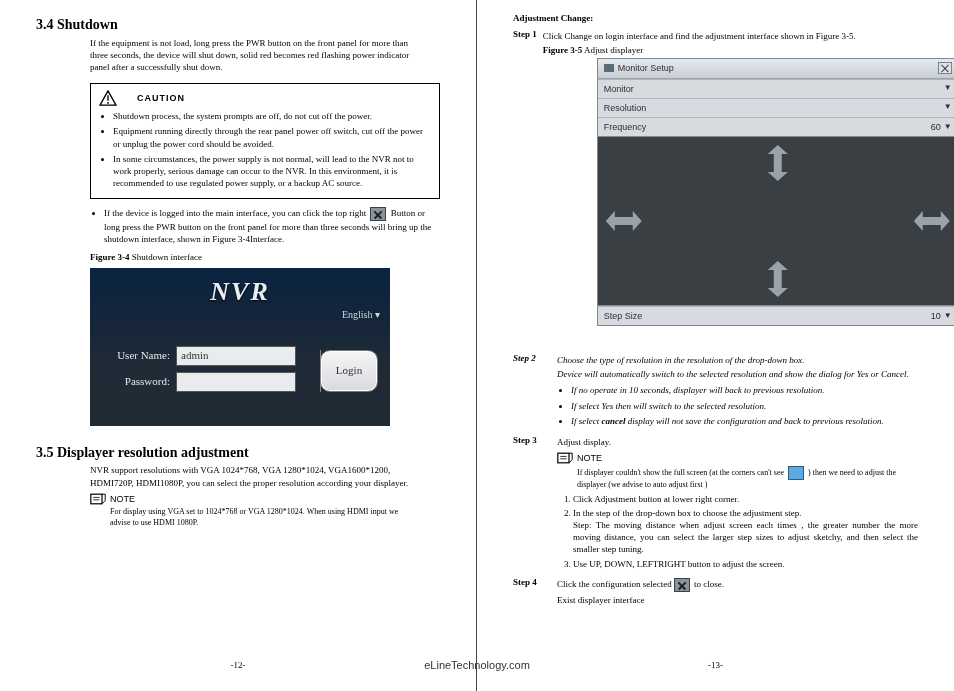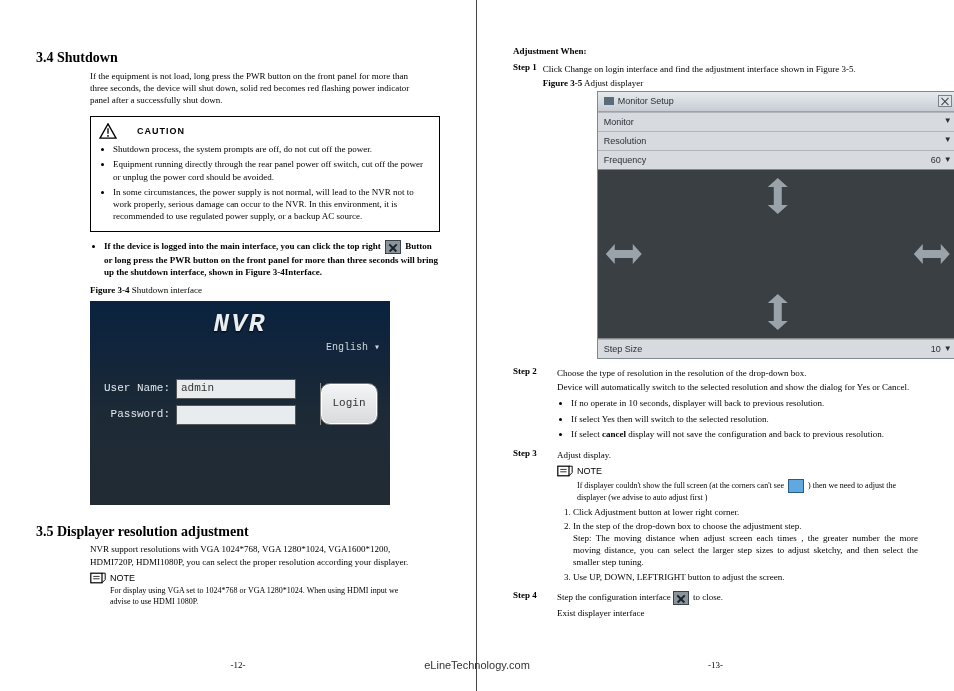--- a/index.html
+++ b/index.html
@@ -1,39 +1,39 @@
 <!DOCTYPE html>
 <html><head>
 <meta charset="utf-8">
 <style>
   html,body{margin:0;padding:0;background:#fff;font-family:"Times New Roman",serif;color:#000;}
   .spread{width:954px;height:691px;display:flex;position:relative;}
-  .page{width:477px;height:691px;box-sizing:border-box;padding:45px 36px 28px 36px;position:relative;overflow:hidden;font-size:9px;line-height:1.35;}
+  .page{width:477px;height:691px;box-sizing:border-box;padding:12px 36px 28px 36px;position:relative;overflow:hidden;font-size:9px;line-height:1.35;}
   .page.left{border-right:1px solid #444;}
   .h2{font-family:"Times New Roman",serif;font-weight:bold;font-size:14px;margin:4px 0 2px 0;}
   .body{margin-left:54px;margin-right:24px;}
   .body p{margin:2px 0;}
   .caution-box{border:1px solid #000;margin:10px 0 8px 54px;padding:6px 8px 6px 8px;}
   .caution-head{display:flex;align-items:center;gap:20px;font-family:Arial,sans-serif;font-weight:bold;font-size:9px;letter-spacing:1px;}
   .caution-head svg{width:18px;height:16px;}
   ul.b{list-style:disc;margin:4px 0 0 14px;padding:0;}
   ul.b li{margin:3px 0;}
-  .after-caution{margin:6px 0 0 54px;font-weight:bold;}
+  .after-caution{margin:6px 0 0 54px;}
   .after-caution ul.b{margin-left:14px;}
   .fig-cap{margin:6px 0 4px 54px;}
   .fig-cap b{font-weight:bold;}
   .note-row{display:flex;align-items:center;gap:4px;margin:4px 0 2px 0;font-family:Arial,sans-serif;font-weight:normal;font-size:9px;}
   .note-row svg{width:16px;height:12px;}
   .note-body{margin-left:20px;font-size:8px;}
   .pg-num{position:absolute;bottom:20px;font-size:9px;}
   .page.left .pg-num{left:50%;transform:translateX(-50%);}
   .page.right .pg-num{left:50%;transform:translateX(-50%);}
   .footer-brand{position:absolute;bottom:20px;left:50%;transform:translateX(-50%);font-family:Arial,sans-serif;font-size:11px;color:#333;width:954px;text-align:center;pointer-events:none;}
   
-  .nvr{width:300px;height:204px;margin-left:54px;background:linear-gradient(#0a2340,#13253a 30%,#1d2a36 55%,#222b33);position:relative;color:#d6dde4;font-family:Liberation Mono, monospace;}
+  .nvr{width:300px;height:158px;margin-left:54px;background:linear-gradient(#0a2340,#13253a 30%,#1d2a36 55%,#222b33);position:relative;color:#d6dde4;font-family:Liberation Serif, serif;}
   .nvr .logo{position:absolute;top:6px;left:0;width:100%;text-align:center;font-size:26px;font-weight:bold;font-style:italic;letter-spacing:2px;color:#e9eef3;text-shadow:0 1px 2px #000;}
   .nvr .lang{position:absolute;top:40px;right:10px;font-size:10px;color:#cfd6dd;}
   .nvr .lang:after{content:" \25BE";}
   .nvr .row{position:absolute;left:14px;display:flex;align-items:center;gap:6px;}
   .nvr .row.un{top:78px;}
   .nvr .row.pw{top:104px;align-items:center;}
   .nvr .lbl{width:66px;text-align:right;font-size:11px;color:#e2e7ec;}
   .nvr .inp{width:110px;height:18px;background:#e8ecee;color:#333;font-size:11px;display:flex;align-items:center;padding:0 4px;border:1px solid #555;}
   .nvr .login{position:absolute;right:12px;top:82px;width:56px;height:40px;background:linear-gradient(#f4f5f6,#d8dadd);border:1px solid #777;border-radius:10px;display:flex;align-items:center;justify-content:center;font-size:11px;color:#333;box-shadow:inset 0 0 0 1px #fff;}
   .nvr .login:before{content:"";position:absolute;left:-1px;top:-1px;bottom:-1px;width:1px;background:#888;}
@@ -136,21 +136,21 @@
           </svg>
         <span>NOTE</span>
       </div>
       <div class="note-body">For display using VGA set to 1024*768 or VGA 1280*1024. When using HDMI input we advise to use HDMI 1080P.</div>
     </div>
 
     <div class="pg-num">-12-</div>
   </div>
 
   <div class="page right">
-    <div style="font-weight:bold;margin-bottom:3px;">Adjustment When:</div>
+    <div style="font-weight:bold;margin-bottom:3px;">Adjustment Change:</div>
 
     <div class="steps">
       <div class="step-row">
         <div class="sl">Step 1</div>
         <div class="sc">
           <p>Click Change on login interface and find the adjustment interface shown in Figure 3-5.</p>
           <p><b>Figure 3-5</b><span> Adjust displayer</span></p>
 
           <div class="ms">
             <div class="title">
@@ -187,21 +187,21 @@
               <span>Step Size</span>
               <span class="v">
                   <span>10</span>
                   <span class="arr">▼</span>
                 </span>
             </div>
           </div>
         </div>
       </div>
 
-      <div class="step-row" style="margin-top:6px;">
+      <div class="step-row" style="margin-top:26px;font-style:italic;">
         <div class="sl">Step 2</div>
         <div class="sc">
           <p>Choose the type of resolution in the resolution of the drop-down box.</p>
           <p>Device will automatically switch to the selected resolution and show the dialog for Yes or Cancel.</p>
           <ul class="b">
             <li>If no operate in 10 seconds, displayer will back to previous resolution.</li>
             <li>If select Yes then will switch to the selected resolution.</li>
             <li id="s2i3">If select <b>cancel</b> display will not save the configuration and back to previous resolution.</li>
           </ul>
         </div>
@@ -233,21 +233,21 @@
             </li>
             <li>Use UP, DOWN, LEFTRIGHT button to adjust the screen.</li>
           </ol>
         </div>
       </div>
 
       <div class="step-row">
         <div class="sl">Step 4</div>
         <div class="sc">
           <p>
-            <span>Step the configuration interface</span><span class="tiny-x"></span><span> to close.</span>
+            <span>Click the configuration selected</span><span class="tiny-x"></span><span> to close.</span>
           </p>
           <p>Exist displayer interface</p>
         </div>
       </div>
     </div>
 
     <div class="pg-num">-13-</div>
   </div>
 
   <div class="footer-brand">eLineTechnology.com</div>

